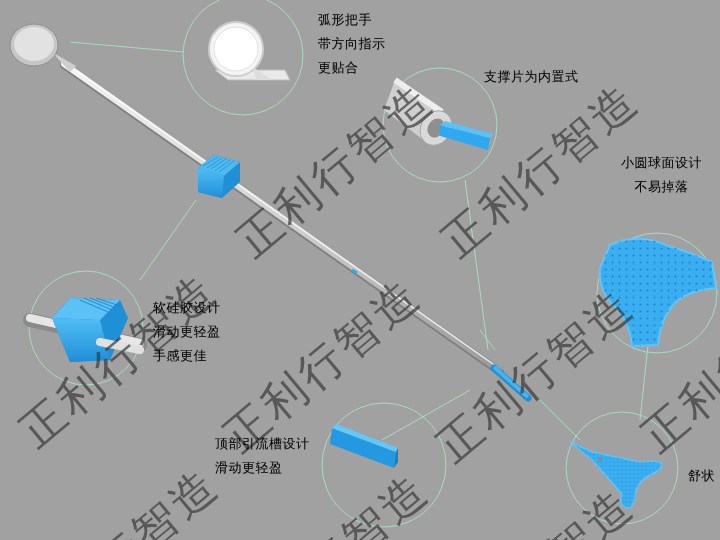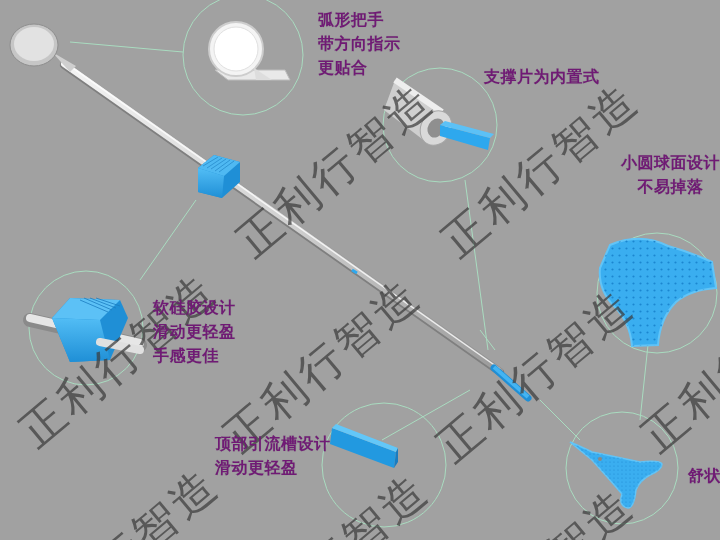--- a/index.html
+++ b/index.html
@@ -6,23 +6,23 @@
   body {
     width: 720px; height: 540px; overflow: hidden;
     background: #a1a1a1;
     font-family: "DejaVu Sans", "Liberation Sans", sans-serif;
     position: relative;
   }
   .stage { position: absolute; inset: 0; width: 720px; height: 540px; }
   .stage svg { position: absolute; left: 0; top: 0; }
   .callout-text {
     position: absolute;
-    color: #701a75;
-    font-weight: bold;
-    font-size: 16px;
+    color: #000000;
+    font-weight: normal;
+    font-size: 13px;
     line-height: 24px;
     letter-spacing: 0.5px;
     white-space: nowrap;
     text-shadow: 0 0 1px rgba(0,0,0,0.15);
   }
   .callout-text div { display: block; }
   .watermark {
     position: absolute;
     color: rgba(60,60,60,0.72);
     font-family: "DejaVu Serif", "Liberation Serif", serif;

